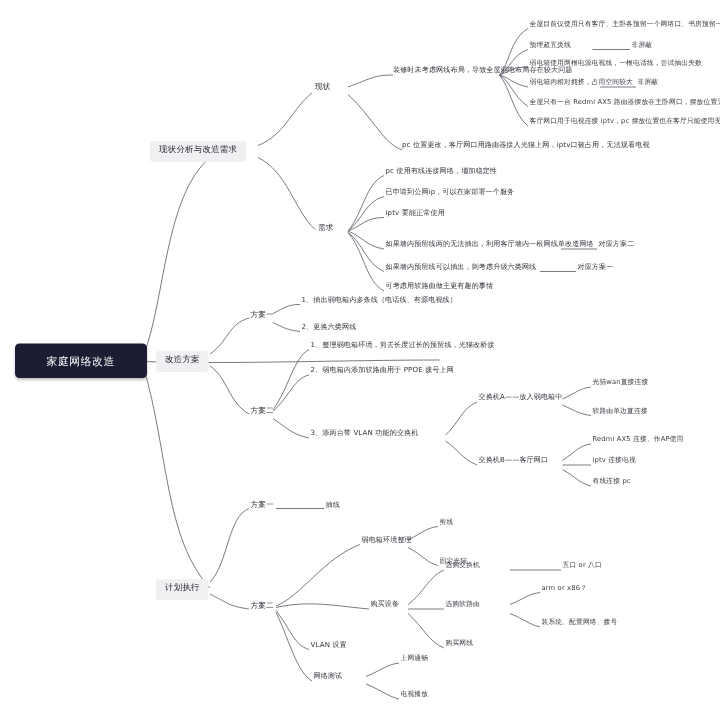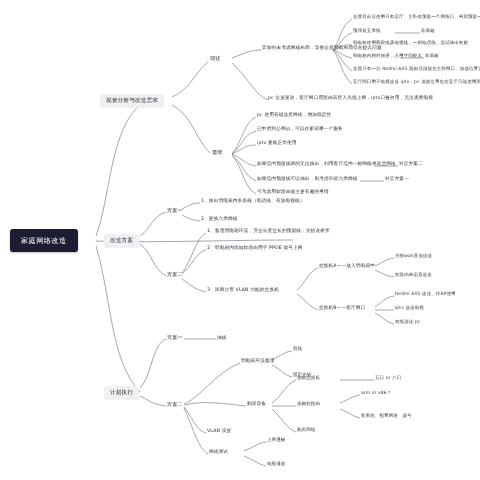--- a/index.html
+++ b/index.html
@@ -9,21 +9,21 @@
   }
   #stage{position:relative;width:480px;height:480px;}
   svg.links{position:absolute;left:0;top:0;width:480px;height:480px;overflow:visible;}
   svg.links path{fill:none;stroke:#6b6b78;stroke-width:.6;}
   svg.links line{stroke:#6b6b78;stroke-width:.6;}
 
   .node{position:absolute;white-space:nowrap;line-height:1;}
 
   .root{
     background:#1c1c33;color:#ffffff;border-radius:3px;
-    font-size:7.2px;padding:8px 11px;letter-spacing:.4px;
+    font-size:7.2px;padding:8px 21px;letter-spacing:.4px;
     box-shadow:0 1px 2px rgba(0,0,0,.25);
   }
   .lv1{
     background:#f0f0f2;color:#23232e;border-radius:2px;
     font-size:5.6px;padding:4px 6px;letter-spacing:.2px;
   }
   .lv2{color:#2b2b35;font-size:5.1px;letter-spacing:.1px;}
   .lv3{color:#33333d;font-size:4.7px;letter-spacing:.1px;}
   .lv4{color:#3a3a44;font-size:4.5px;letter-spacing:.1px;}
 </style>

